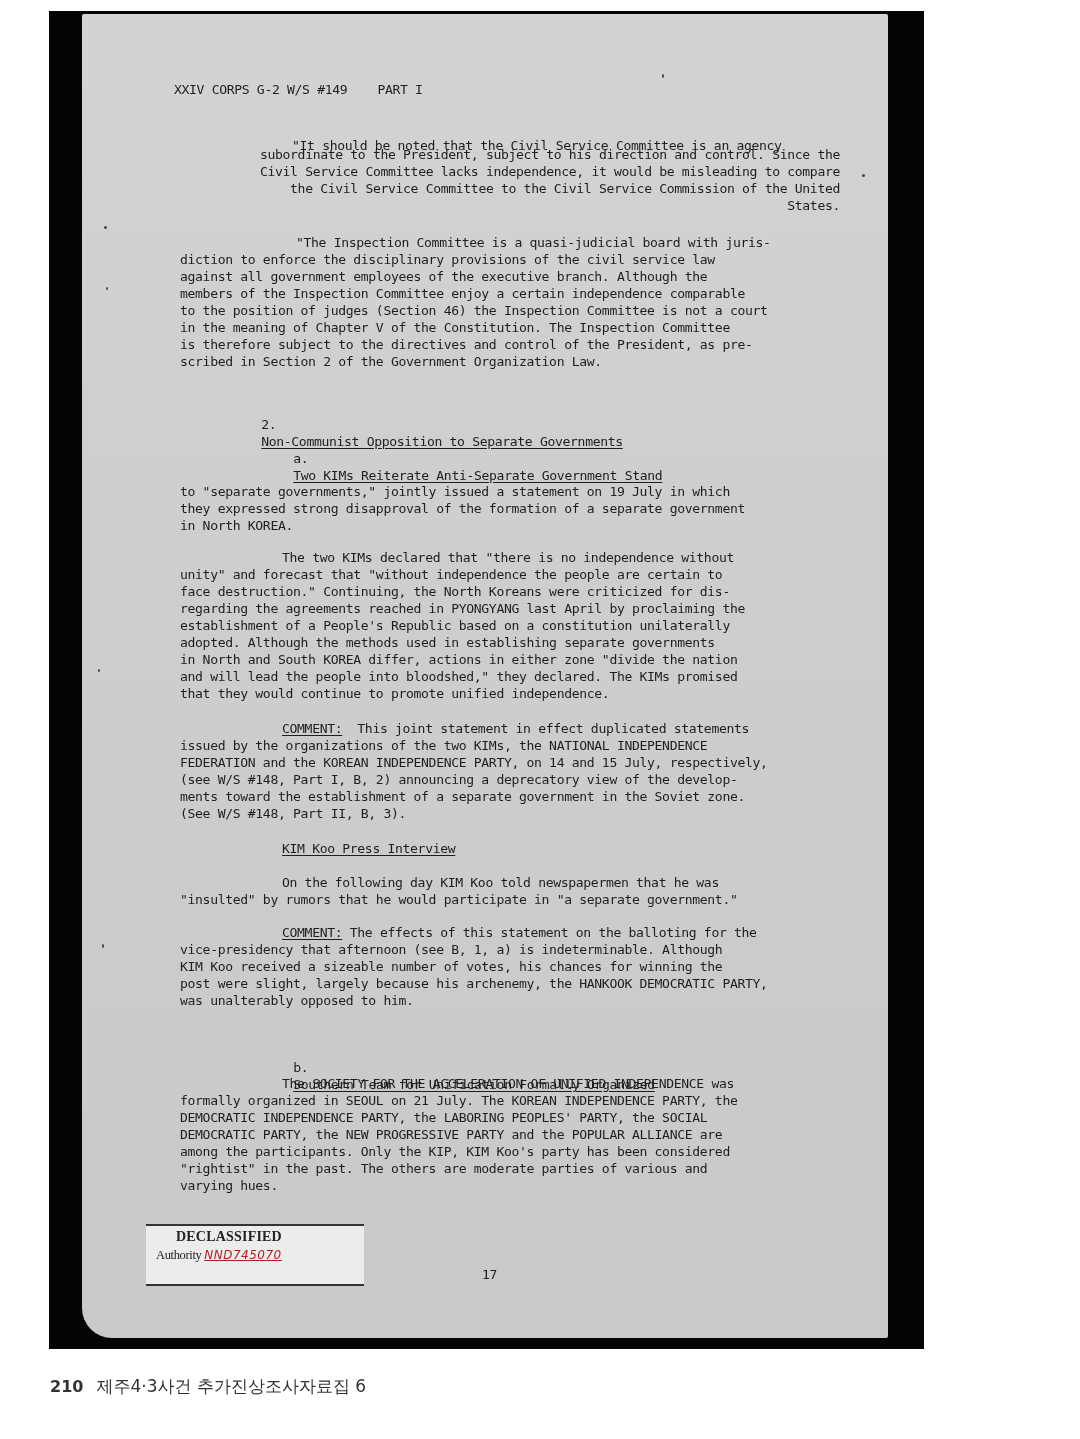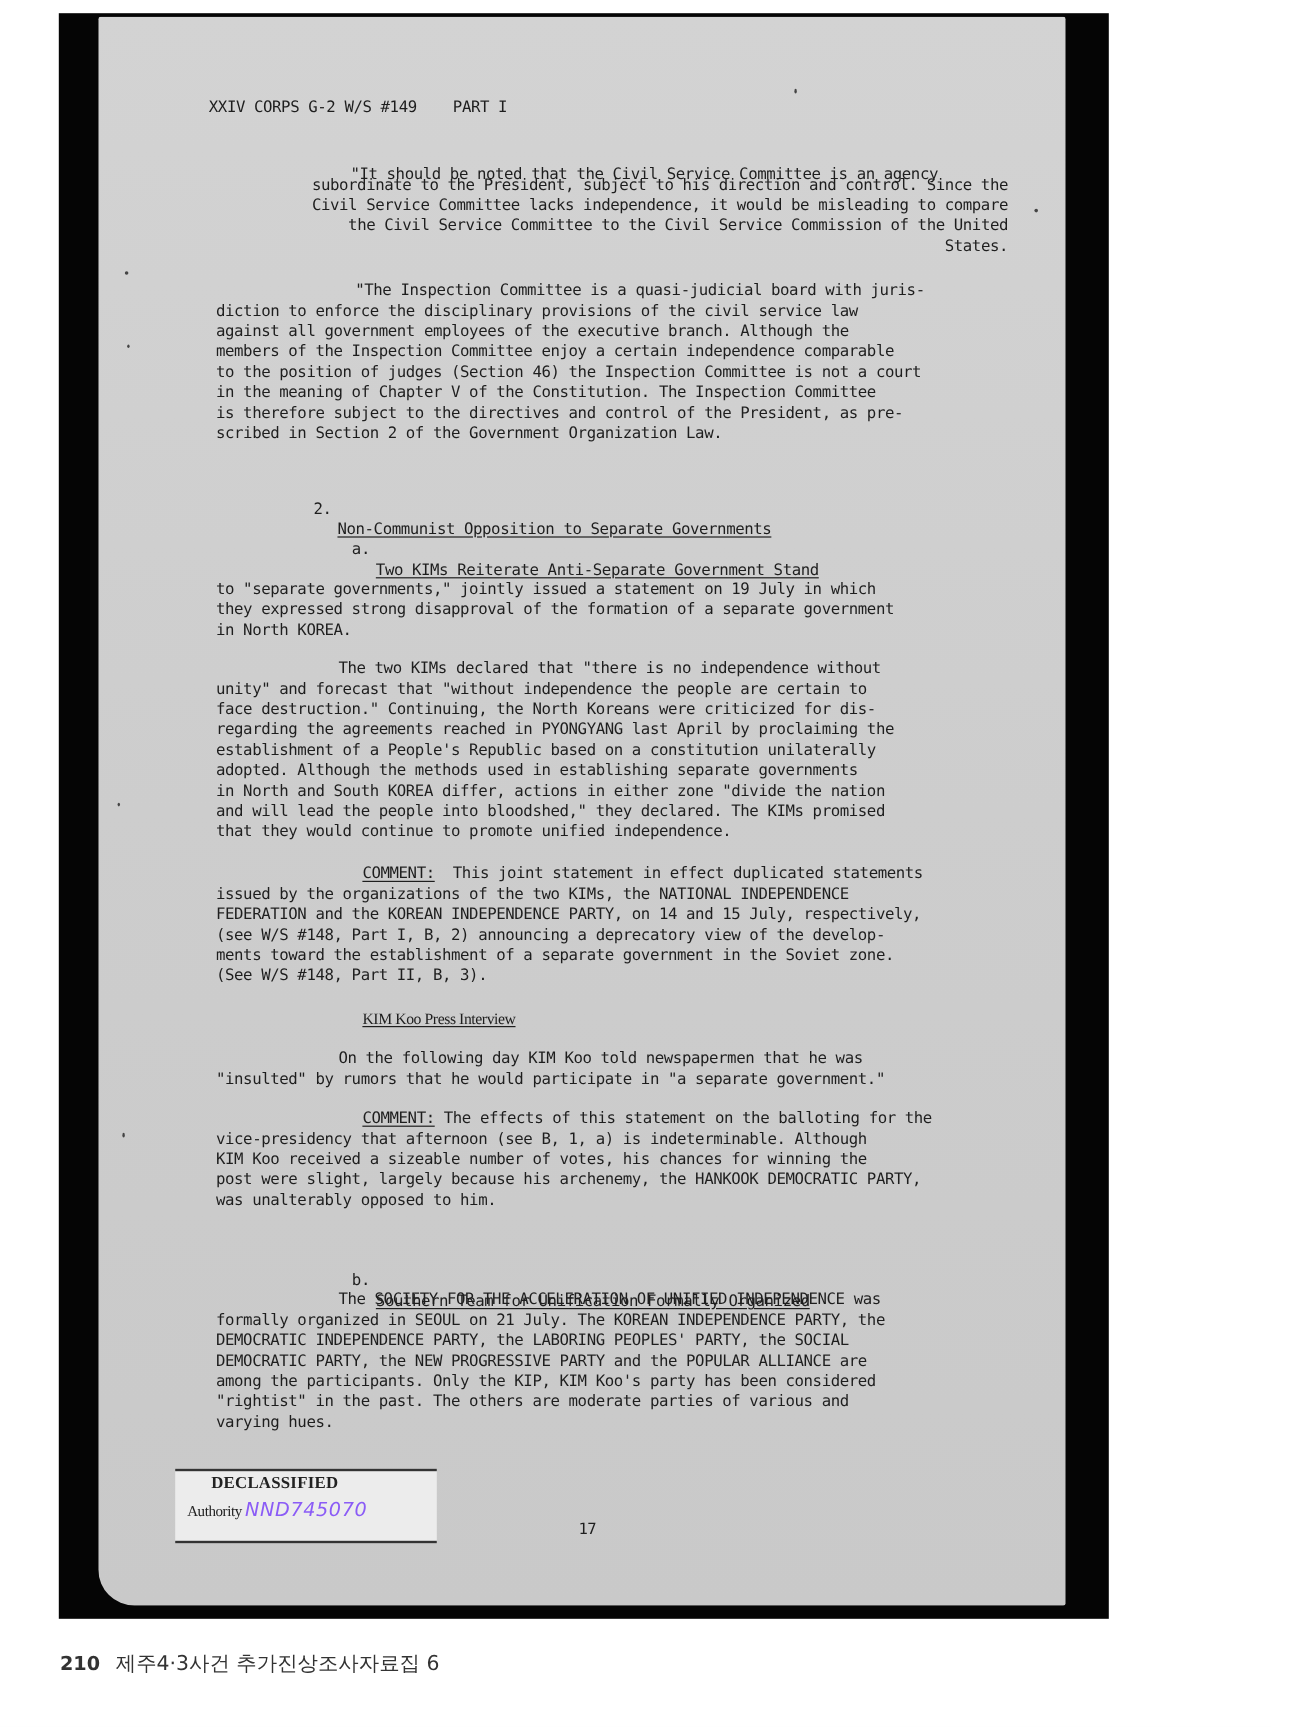--- a/index.html
+++ b/index.html
@@ -52,21 +52,21 @@
       position: absolute;
       left: 98px;
       width: 660px;
       white-space: pre-line;
       line-height: 17px;
     }
     .header-line {
       left: 92px;
       top: 67px;
     }
-    .u { text-decoration: underline; text-underline-offset: 2px; margin-left: 20px; }
+    .u { text-decoration: underline; text-underline-offset: 2px; }
     .heading {
       position: absolute;
       white-space: pre;
       line-height: 17px;
     }
     .stamp {
       position: absolute;
       left: 64px;
       top: 1210px;
       width: 218px;
@@ -87,22 +87,23 @@
     }
     .stamp-auth {
       position: absolute;
       left: 10px;
       top: 22px;
       font-size: 12.5px;
     }
     .stamp-number {
       font-family: "DejaVu Sans", sans-serif;
       font-style: italic;
-      font-size: 16px;
-      color: #8b5cf6;
+      font-size: 12px;
+      color: #b91c1c;
+      text-decoration: underline;
       letter-spacing: 0.5px;
     }
     .page-num {
       position: absolute;
       left: 400px;
       top: 1253px;
       font-size: 13px;
     }
     .footer {
       position: absolute;
@@ -174,21 +175,21 @@
 and will lead the people into bloodshed," they declared.  The KIMs promised
 that they would continue to promote unified independence.</div>
 
     <div class="line" style="left:200px; top:706px;"><span class="u">COMMENT:</span><span>  This joint statement in effect duplicated statements</span></div>
     <div class="para" style="top:723px; width:680px;">issued by the organizations of the two KIMs, the NATIONAL INDEPENDENCE
 FEDERATION and the KOREAN INDEPENDENCE PARTY, on 14 and 15 July, respectively,
 (see W/S #148, Part I, B, 2) announcing a deprecatory view of the develop-
 ments toward the establishment of a separate government in the Soviet zone.
 (See W/S #148, Part II, B, 3).</div>
 
-    <div class="heading u" style="left:200px; top:826px;font-family:Liberation Serif, serif;">KIM Koo Press Interview</div>
+    <div class="heading u" style="left:200px; top:826px;">KIM Koo Press Interview</div>
 
     <div class="line" style="left:200px; top:860px;">On the following day KIM Koo told newspapermen that he was</div>
     <div class="para" style="top:877px;">"insulted" by rumors that he would participate in "a separate government."</div>
 
     <div class="line" style="left:200px; top:910px;"><span class="u">COMMENT:</span><span> The effects of this statement on the balloting for the</span></div>
     <div class="para" style="top:927px; width:680px;">vice-presidency that afternoon (see B, 1, a) is indeterminable.  Although
 KIM Koo received a sizeable number of votes, his chances for winning the
 post were slight, largely because his archenemy, the HANKOOK DEMOCRATIC PARTY,
 was unalterably opposed to him.</div>
 

